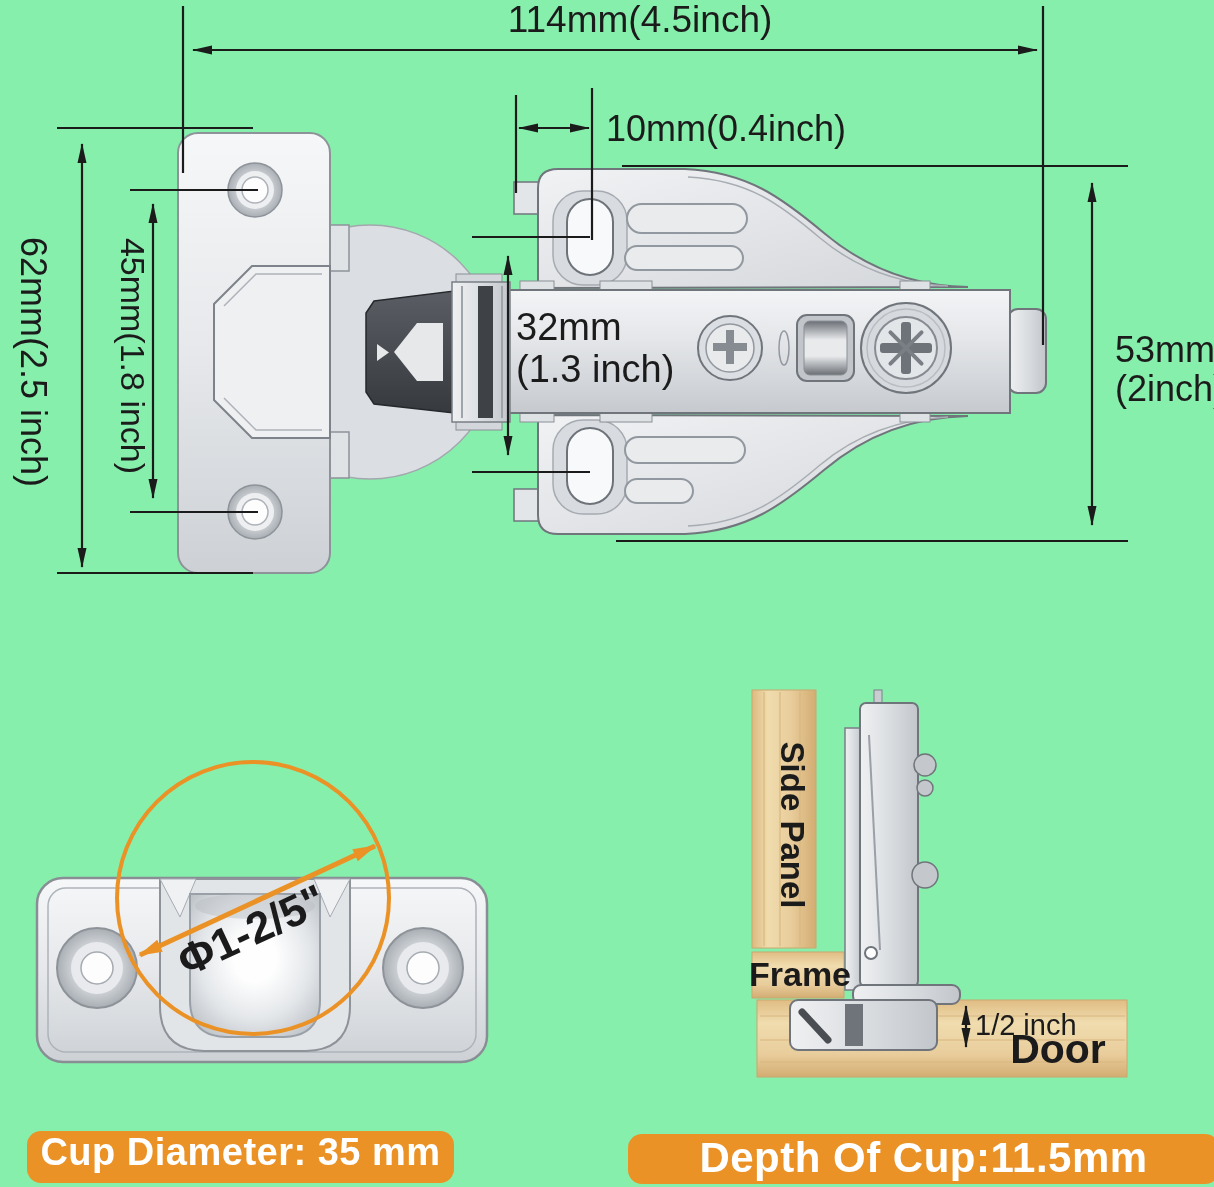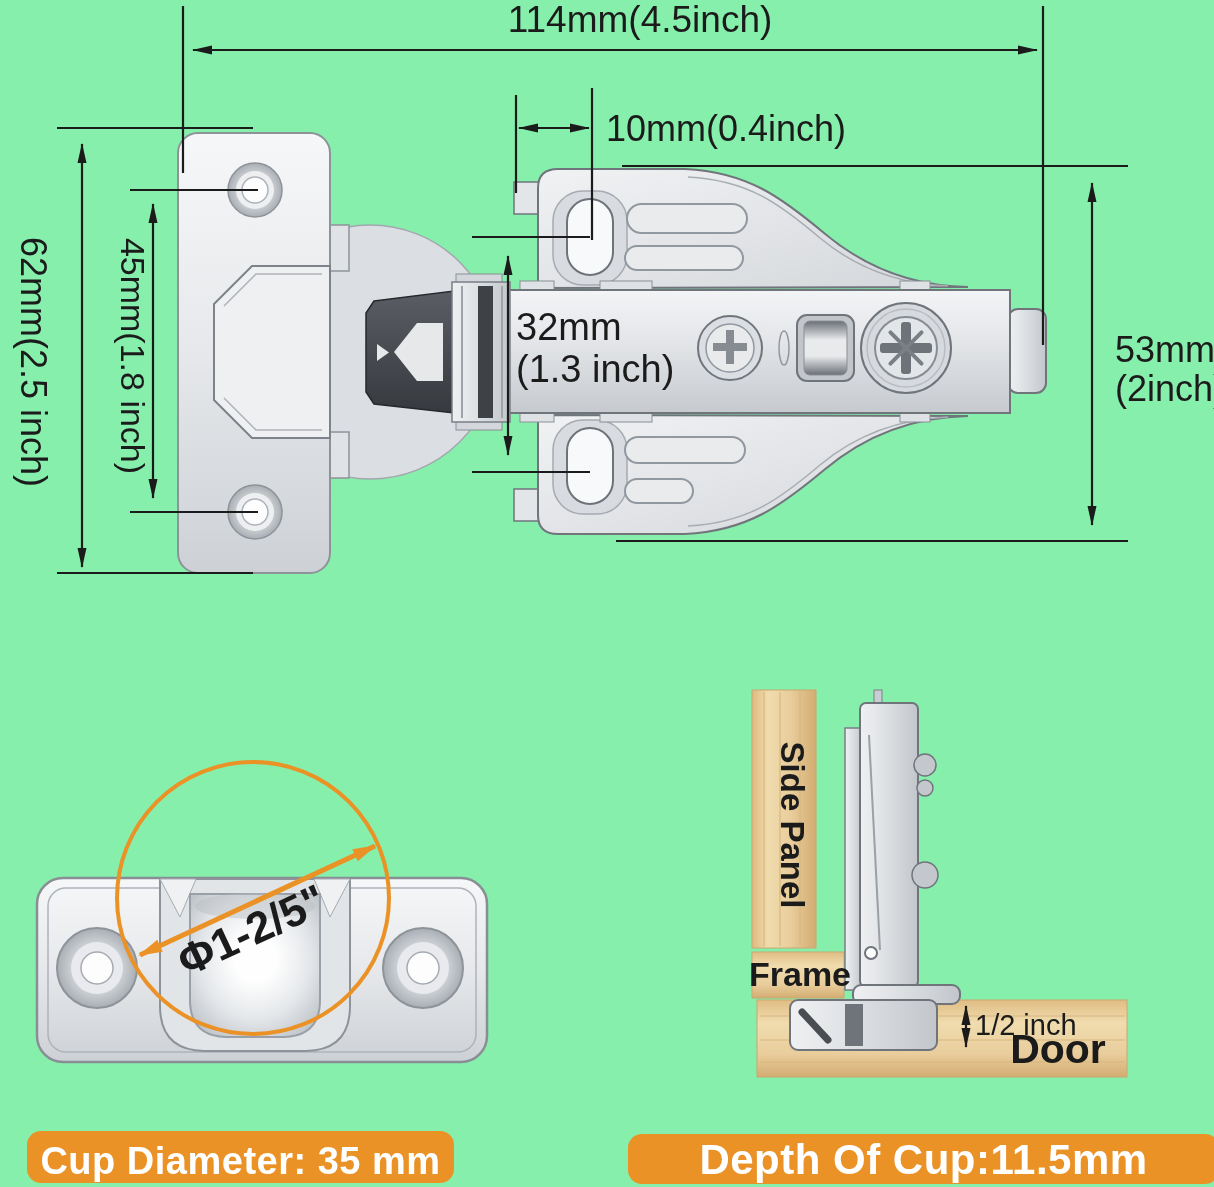--- a/index.html
+++ b/index.html
@@ -1,20 +1,20 @@
 <!DOCTYPE html>
 <html><head>
 <meta charset="utf-8">
 <style>
   html,body{margin:0;padding:0;background:#ffffff;}
   .canvas{position:relative;width:1214px;height:1187px;background:#86efac;overflow:hidden;
           font-family:"Liberation Sans",sans-serif;}
   svg text{font-family:"Liberation Sans",sans-serif;fill:#1b1b1b;}
   .badge{position:absolute;background:#EB9226;color:#ffffff;font-weight:bold;
-         display:flex;align-items:flex-end;justify-content:center;border-radius:14px;
+         display:flex;align-items:flex-start;justify-content:center;border-radius:14px;
          letter-spacing:0.5px;white-space:nowrap;}
   #badge-cup{left:27px;top:1131px;width:427px;height:52px;font-size:38px;}
   #badge-depth{left:628px;top:1134px;width:591px;height:50px;font-size:42px;}
 </style>
 </head>
 <body>
 
 <div class="canvas">
 
 <svg width="1214" height="1187" viewBox="0 0 1214 1187">

